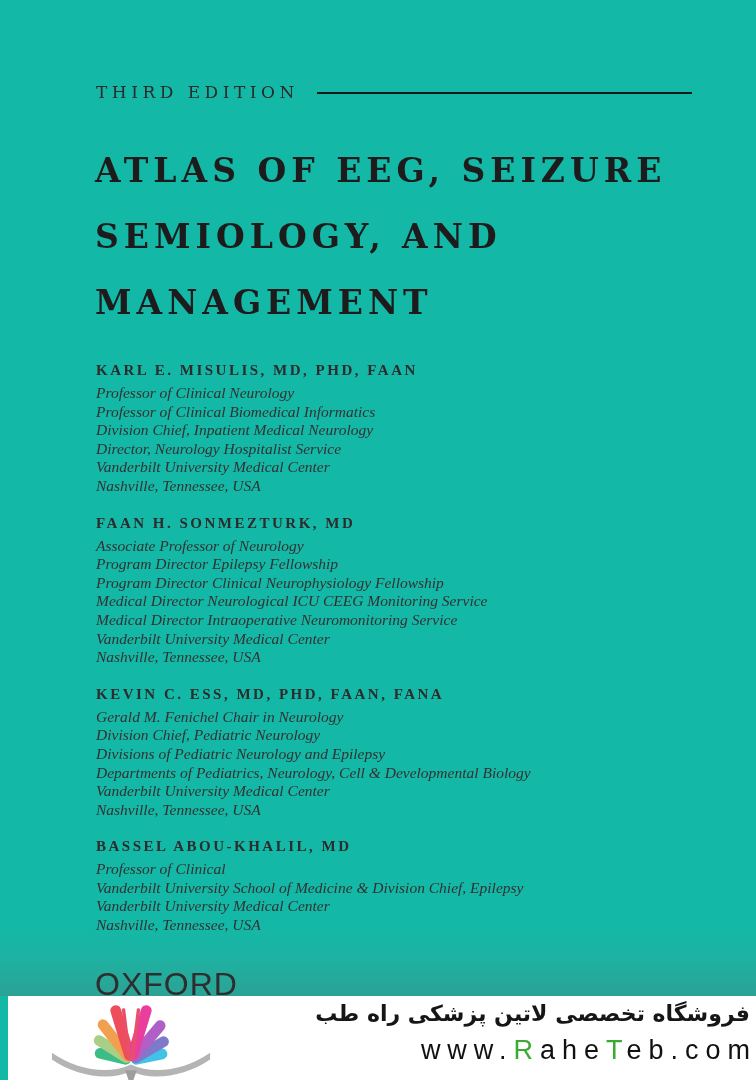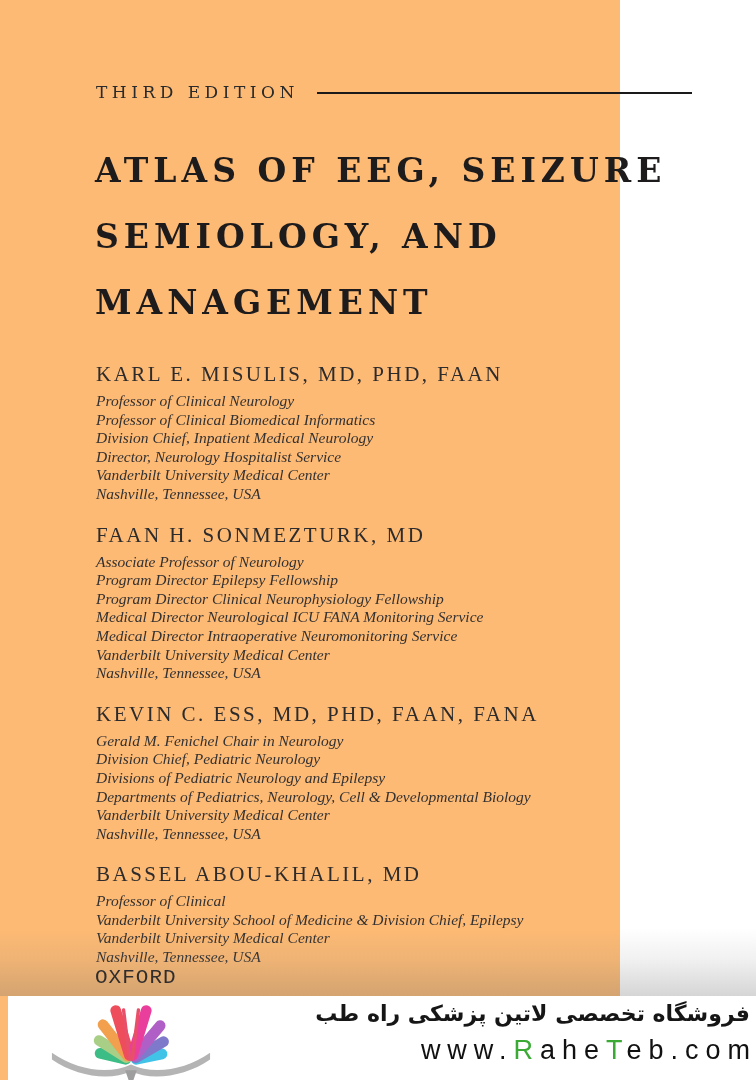--- a/index.html
+++ b/index.html
@@ -1,38 +1,38 @@
 <!DOCTYPE html>
 <html><head>
 <meta charset="utf-8">
 <style>
   * { margin:0; padding:0; box-sizing:border-box; }
   html,body { width:756px; height:1080px; }
   body { background:#ffffff; font-family:"Liberation Serif", serif; color:#222; overflow:hidden; }
-  .page { position:relative; width:620px; height:1080px; background:#fdba74; }
+  .page { position:relative; width:756px; height:1080px; background:#14b8a6; }
 
   
   .edition-row { position:absolute; left:96px; top:82px; width:596px; display:flex; align-items:center; }
   .edition-label { font-family:"DejaVu Serif", serif; font-size:17px; letter-spacing:4.5px; color:#2a2a2a; white-space:nowrap; }
   .edition-rule { height:2px; background:#1a1a1a; width:375px; margin-left:18px; margin-top:2px; }
 
   
   .title { position:absolute; left:95px; top:138px; width:620px; }
   .title-line { font-family:"DejaVu Serif", serif; font-weight:bold; font-size:33px; line-height:66px; letter-spacing:5px; color:#1d1b1c; white-space:nowrap; }
 
   
   .authors { position:absolute; left:96px; top:362px; width:600px; }
   .author-block { margin-bottom:19px; }
-  .author-name { font-family:"Liberation Serif", serif; font-size:21px; letter-spacing:2.5px; color:#2d2b2c; margin-bottom:5px; white-space:nowrap; }
+  .author-name { font-family:"Liberation Serif", serif; font-size:15px; letter-spacing:2.5px; color:#2d2b2c; margin-bottom:5px; white-space:nowrap;font-weight:bold; }
   .affil { font-family:"Liberation Serif", serif; font-style:italic; font-size:15.5px; line-height:18.6px; color:#333132; white-space:nowrap; }
 
   
   .shadow-band { position:absolute; left:0; top:928px; width:756px; height:68px;
     background:linear-gradient(to bottom, rgba(120,120,120,0) 0%, rgba(120,120,120,0.10) 45%, rgba(105,105,105,0.28) 100%); }
-  .publisher { position:absolute; left:95px; top:966px; font-family:Liberation Mono, monospace; font-size:21px; letter-spacing:1px; color:#2f2d2e; z-index:3; }
+  .publisher { position:absolute; left:95px; top:966px; font-family:Liberation Sans, sans-serif; font-size:32px; letter-spacing:1px; color:#2f2d2e; z-index:3; }
   .wm-strip { position:absolute; left:0; top:996px; width:756px; height:84px; background:#ffffff; z-index:2;margin-left:8px; }
 
   .wm-logo { position:absolute; left:28px; top:2px; }
 
   .wm-text { position:absolute; right:14px; top:2px; text-align:right; }
   .wm-fa { direction:rtl; font-family:"DejaVu Sans", sans-serif; font-size:22px; font-weight:bold; color:#161616; line-height:32px; }
   .wm-url { font-family:"Liberation Sans", sans-serif; font-size:27px; font-weight:normal; letter-spacing:7px; margin-right:-7px; color:#111111; line-height:40px; white-space:nowrap; }
   .wm-url .green { color:#3aaa35; }
 </style>
 </head>
@@ -61,21 +61,21 @@
       <div class="affil">Director, Neurology Hospitalist Service</div>
       <div class="affil">Vanderbilt University Medical Center</div>
       <div class="affil">Nashville, Tennessee, USA</div>
     </div>
 
     <div class="author-block">
       <div class="author-name">FAAN H. SONMEZTURK, MD</div>
       <div class="affil">Associate Professor of Neurology</div>
       <div class="affil">Program Director Epilepsy Fellowship</div>
       <div class="affil">Program Director Clinical Neurophysiology Fellowship</div>
-      <div class="affil">Medical Director Neurological ICU FANA Monitoring Service</div>
+      <div class="affil">Medical Director Neurological ICU CEEG Monitoring Service</div>
       <div class="affil">Medical Director Intraoperative Neuromonitoring Service</div>
       <div class="affil">Vanderbilt University Medical Center</div>
       <div class="affil">Nashville, Tennessee, USA</div>
     </div>
 
     <div class="author-block">
       <div class="author-name">KEVIN C. ESS, MD, PHD, FAAN, FANA</div>
       <div class="affil">Gerald M. Fenichel Chair in Neurology</div>
       <div class="affil">Division Chief, Pediatric Neurology</div>
       <div class="affil">Divisions of Pediatric Neurology and Epilepsy</div>

